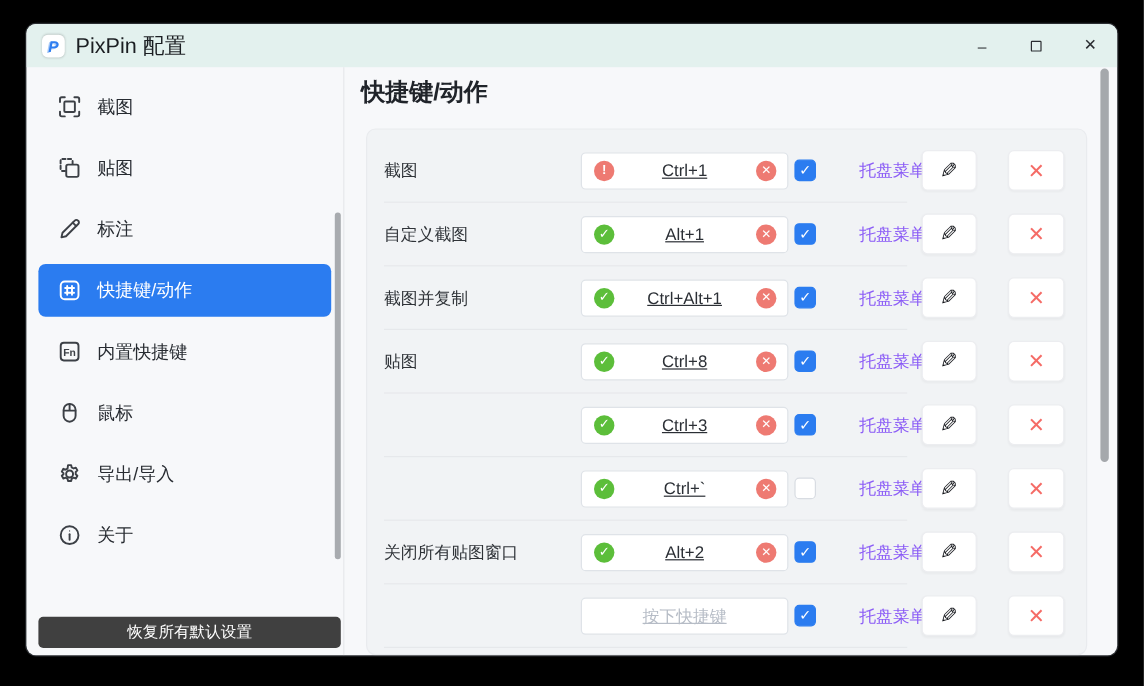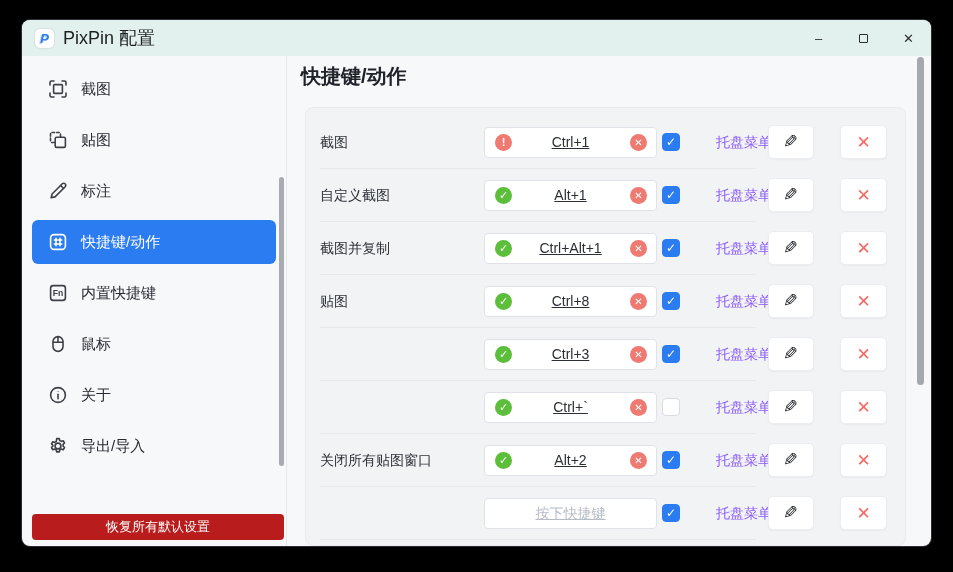--- a/index.html
+++ b/index.html
@@ -32,21 +32,21 @@
                margin:0 10px 7px 10px; padding-left:16px; border-radius:6px;
                font-size:15px; color:#272b31; cursor:default; }
   .side-item .icn { width:20px; height:20px; display:flex;justify-content:flex-end; }
   .side-item .icn svg { width:20px; height:20px; stroke:#3c4046; fill:none;
                         stroke-width:1.6; stroke-linecap:round; stroke-linejoin:round; }
   .side-item.selected { background:#2b7cf0; color:#fff; }
   .side-item.selected .icn svg { stroke:#fff; }
   .side-scroll { position:absolute; left:257px; top:121px; width:5px; height:289px;
                  background:#a8abaf; border-radius:3px; }
   .reset-btn { position:absolute; left:10px; bottom:6px; width:252px; height:26px;
-               background:#b91c1c; border:none; border-radius:4px; color:#fff;
+               background:#404040; border:none; border-radius:4px; color:#fff;
                font-size:13px; font-family:inherit; }
 
   
   .main { position:absolute; left:266px; top:36px; right:0; bottom:0; }
   .main-heading { position:absolute; left:13px; top:7px; font-size:20px;
                   font-weight:600; color:#20242a; }
   .panel { position:absolute; left:17px; top:51px; width:601px; height:439px;
            background:#f1f3f5; border:1px solid #e9ebee; border-radius:8px;
            padding-top:8px; overflow:hidden; }
   .hk-row { position:relative; height:53px; }
@@ -156,35 +156,35 @@
             <svg viewBox="0 0 20 20">
               <rect x="5" y="2.6" width="10" height="14.8" rx="5"></rect>
               <path d="M10 2.6v5.6M5.2 8.2h9.6"></path>
             </svg>
           </span>
           <span>鼠标</span>
         </div>
         <div class="side-item">
           <span class="icn">
             <svg viewBox="0 0 20 20">
+              <circle cx="10" cy="10" r="2.9"></circle>
+              <path d="M8.7 2.6h2.6l.4 1.9 1.7.9 1.8-.7 1.3 2.3-1.4 1.3v1.9l1.4 1.3-1.3 2.3-1.8-.7-1.7.9-.4 1.9H8.7l-.4-1.9-1.7-.9-1.8.7-1.3-2.3 1.4-1.3V9.3L3.5 8l1.3-2.3 1.8.7 1.7-.9z"></path>
+            </svg>
+          </span>
+          <span>导出/导入</span>
+        </div>
+        <div class="side-item">
+          <span class="icn">
+            <svg viewBox="0 0 20 20">
               <circle cx="10" cy="10" r="7.4"></circle>
               <path d="M10 9.2v4.6"></path>
               <circle cx="10" cy="6.4" r=".5" style="fill:#3c4046" stroke="none"></circle>
             </svg>
           </span>
           <span>关于</span>
-        </div>
-        <div class="side-item">
-          <span class="icn">
-            <svg viewBox="0 0 20 20">
-              <circle cx="10" cy="10" r="2.9"></circle>
-              <path d="M8.7 2.6h2.6l.4 1.9 1.7.9 1.8-.7 1.3 2.3-1.4 1.3v1.9l1.4 1.3-1.3 2.3-1.8-.7-1.7.9-.4 1.9H8.7l-.4-1.9-1.7-.9-1.8.7-1.3-2.3 1.4-1.3V9.3L3.5 8l1.3-2.3 1.8.7 1.7-.9z"></path>
-            </svg>
-          </span>
-          <span>导出/导入</span>
         </div>
       </div>
     <div class="side-scroll"></div>
     <button class="reset-btn">恢复所有默认设置</button>
   </div>
 
   <div class="main">
     <div class="main-heading">快捷键/动作</div>
     <div class="panel" id="rows-panel">
         <div class="hk-row">

